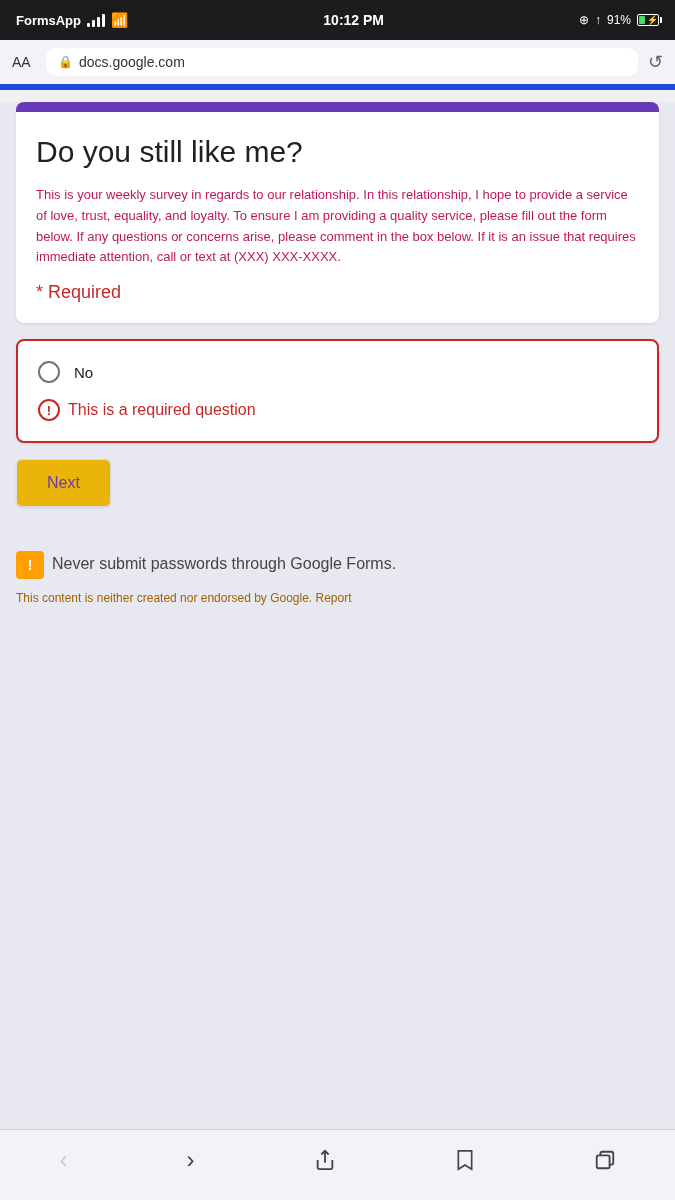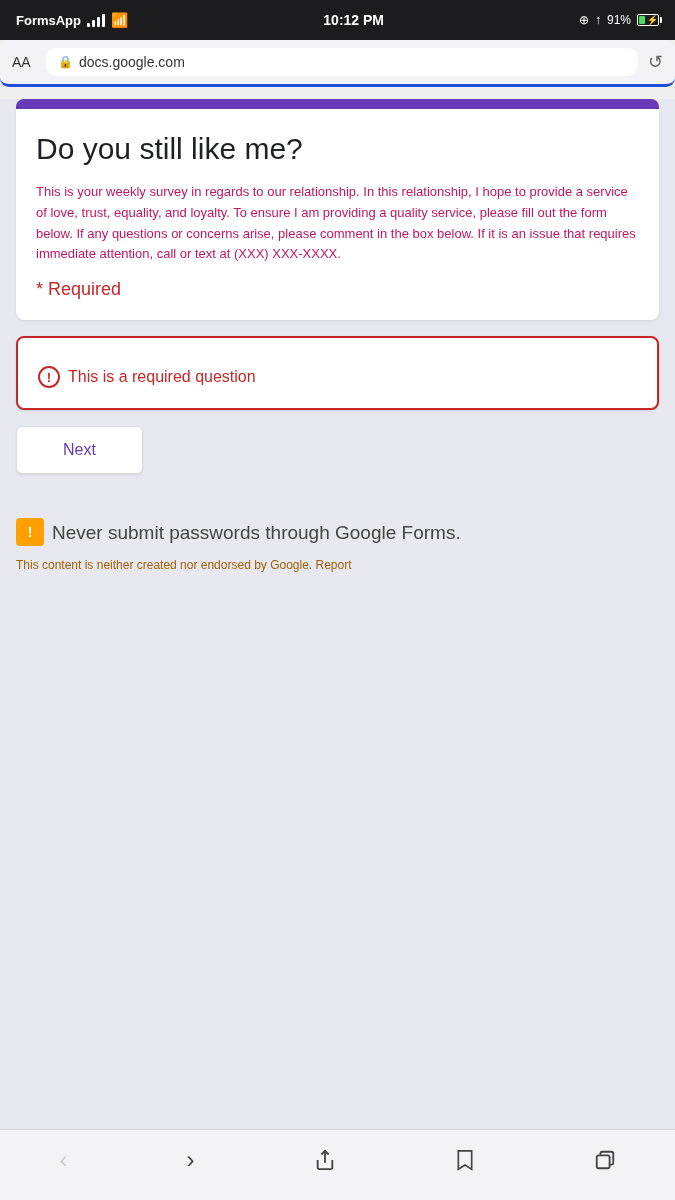--- a/index.html
+++ b/index.html
@@ -89,22 +89,21 @@
       color: #ffd60a;
     }
 
     
     .browser-bar {
       background: #f2f2f7;
       padding: 8px 12px;
       display: flex;
       align-items: center;
       gap: 10px;
-      border-bottom: 3px solid #1d4ed8;
-      border-radius: 9px;
+      border-bottom: 6px solid #1d4ed8;
     }
     .browser-aa {
       font-size: 14px;
       font-weight: 500;
       color: #333;
       min-width: 24px;
     }
     .browser-url-bar {
       flex: 1;
       background: white;
@@ -246,24 +245,24 @@
       color: #c62828;
       font-size: 16px;
     }
 
     
     .next-button-container {
       margin-bottom: 16px;
     }
 
     .next-button {
-      background: #ffffff;
+      background: #eab308;
       border: 1px solid #dadce0;
       border-radius: 6px;
-      padding: 14px 46px;
+      padding: 14px 30px;
       font-size: 16px;
       color: #673ab7;
       font-weight: 500;
       cursor: pointer;
       display: inline-block;
       box-shadow: 0 1px 2px rgba(0,0,0,0.1);
     }
 
     
     .footer-area {
@@ -286,21 +285,21 @@
       display: flex;
       align-items: center;
       justify-content: center;
       color: white;
       font-size: 14px;
       font-weight: bold;
       flex-shrink: 0;
     }
 
     .footer-warning-text {
-      font-size: 19px;
+      font-size: 16px;
       color: #444;
       padding-top: 4px;
     }
 
     .footer-disclaimer {
       font-size: 12px;
       color: #a16207;
       line-height: 1.5;
     }
 
@@ -377,20 +376,24 @@
 
     <div class="header-card">
       <h1 class="form-title">Do you still like me?</h1>
       <p class="form-description">This is your weekly survey in regards to our relationship. In this relationship, I hope to provide a service of love, trust, equality, and loyalty. To ensure I am providing a quality service, please fill out the form below. If any questions or concerns arise, please comment in the box below. If it is an issue that requires immediate attention, call or text at (XXX) XXX-XXXX.</p>
       <span class="required-label">* Required</span>
     </div>
 
     <div class="question-card">
 
 
+      <div class="radio-option">
+        <div class="radio-circle"></div>
+        <span class="radio-label">No</span>
+      </div>
 
       <div class="error-message">
         <div class="error-icon">!</div>
         <span class="error-text">This is a required question</span>
       </div>
     </div>
 
     <div class="next-button-container">
       <button class="next-button">Next</button>
     </div>

